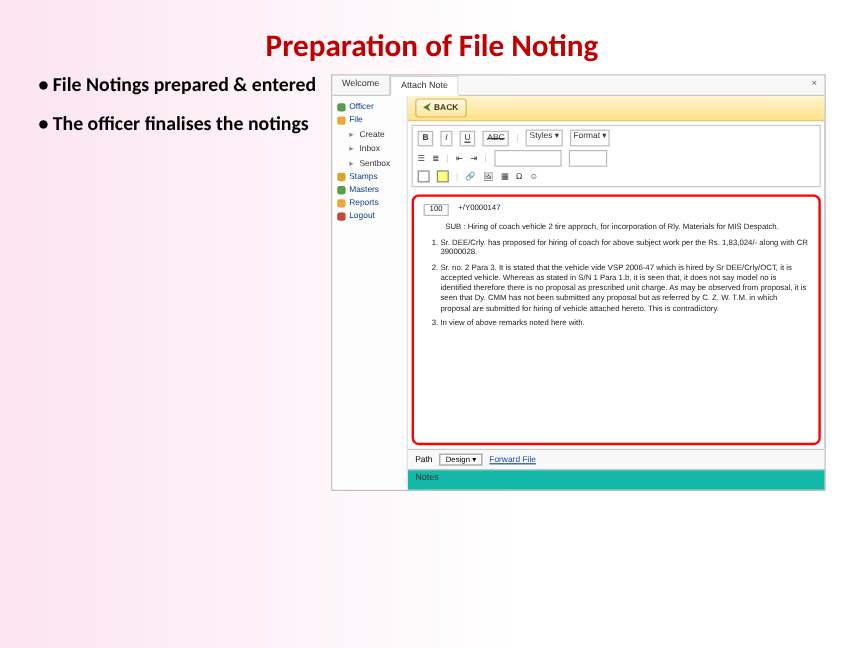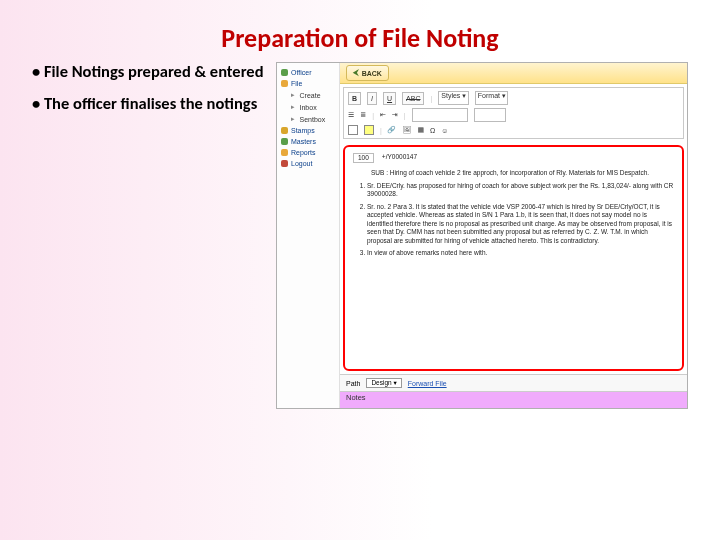--- a/index.html
+++ b/index.html
@@ -232,41 +232,46 @@
   }
   .link {
     color: #1a4fb3;
     text-decoration: underline;
   }
   .notes-bar {
     border-top: 1px solid #ccc;
     height: 14px;
     padding: 1px 6px;
     font-size: 7.5px;
-    background: #f0abfc;
+    background: #14b8a6;
     color: #333;
   }
 </style>
 </head>
 <body>
 
 <div class="slide">
 
   <div class="title">Preparation of File Noting</div>
 
   <div class="body">
 
     <div class="left">
       <div class="bullet">• <span>File Notings  prepared &amp; entered</span></div>
       <div class="bullet">• <span>The officer finalises the notings</span></div>
     </div>
 
     <div class="right">
       <div class="app">
 
+        <div class="tabs">
+          <div class="tab">Welcome</div>
+          <div class="tab active">Attach Note</div>
+          <div class="tab-x">×</div>
+        </div>
 
         <div class="main">
 
           <div class="sidebar">
             <div class="sb-item sb-green">
                 <span class="dot"></span>
                 <span>Officer</span>
               </div>
             <div class="sb-item sb-folder">
                 <span class="dot"></span>

